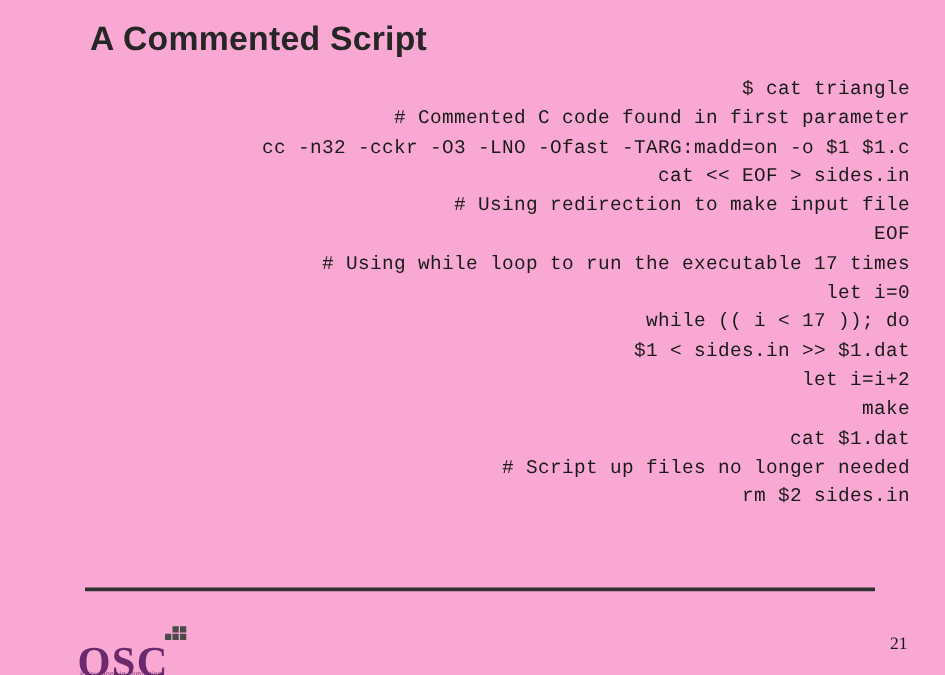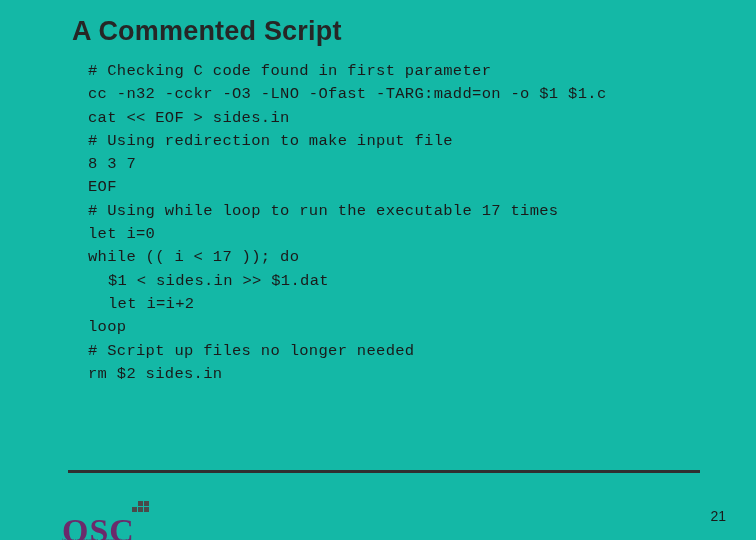--- a/index.html
+++ b/index.html
@@ -10,21 +10,22 @@
     width: 756px;
     height: 540px;
     background: #ffffff;
     font-family: "Liberation Sans", sans-serif;
     overflow: hidden;
     position: relative;
   }
   .slide {
     position: absolute;
     inset: 0;
-    background: #14b8a6;
+    background: #f9a8d4;
+    text-align: right;
   }
   .title {
     position: absolute;
     left: 72px;
     top: 16px;
     font-family: "Liberation Sans", sans-serif;
     font-size: 27px;
     font-weight: bold;
     color: #262626;
     letter-spacing: 0.2px;
@@ -104,45 +105,46 @@
     font-family: "Liberation Sans", sans-serif;
     font-size: 5.5px;
     color: #6b2a6b;
     line-height: 7px;
     letter-spacing: 0.2px;
   }
   .page-number {
     position: absolute;
     right: 30px;
     top: 508px;
-    font-family: Liberation Sans, sans-serif;
+    font-family: Liberation Serif, serif;
     font-size: 14px;
     color: #1a1a1a;
   }
 </style>
 </head>
 <body>
 
 <div class="slide">
 
   <div class="title">A Commented Script</div>
 
   <div class="code-block">
-      <div class="code-line"># Checking C code found in first parameter</div>
+      <div class="code-line">$ cat triangle</div>
+      <div class="code-line"># Commented C code found in first parameter</div>
       <div class="code-line">cc -n32 -cckr -O3 -LNO -Ofast -TARG:madd=on -o $1 $1.c</div>
       <div class="code-line">cat &lt;&lt; EOF &gt; sides.in</div>
       <div class="code-line"># Using redirection to make input file</div>
-      <div class="code-line">8 3 7</div>
       <div class="code-line">EOF</div>
       <div class="code-line"># Using while loop to run the executable 17 times</div>
       <div class="code-line">let i=0</div>
       <div class="code-line">while (( i &lt; 17 )); do</div>
       <div class="code-line indent-1">$1 &lt; sides.in &gt;&gt; $1.dat</div>
       <div class="code-line indent-1">let i=i+2</div>
-      <div class="code-line">loop</div>
+      <div class="code-line">make</div>
+      <div class="code-line">cat $1.dat</div>
       <div class="code-line"># Script up files no longer needed</div>
       <div class="code-line">rm $2 sides.in</div>
     </div>
 
   <div class="rule"></div>
 
   <div class="logo">
     <div class="logo-squares">
       <span class="sq a"></span>
       <span class="sq b"></span>

